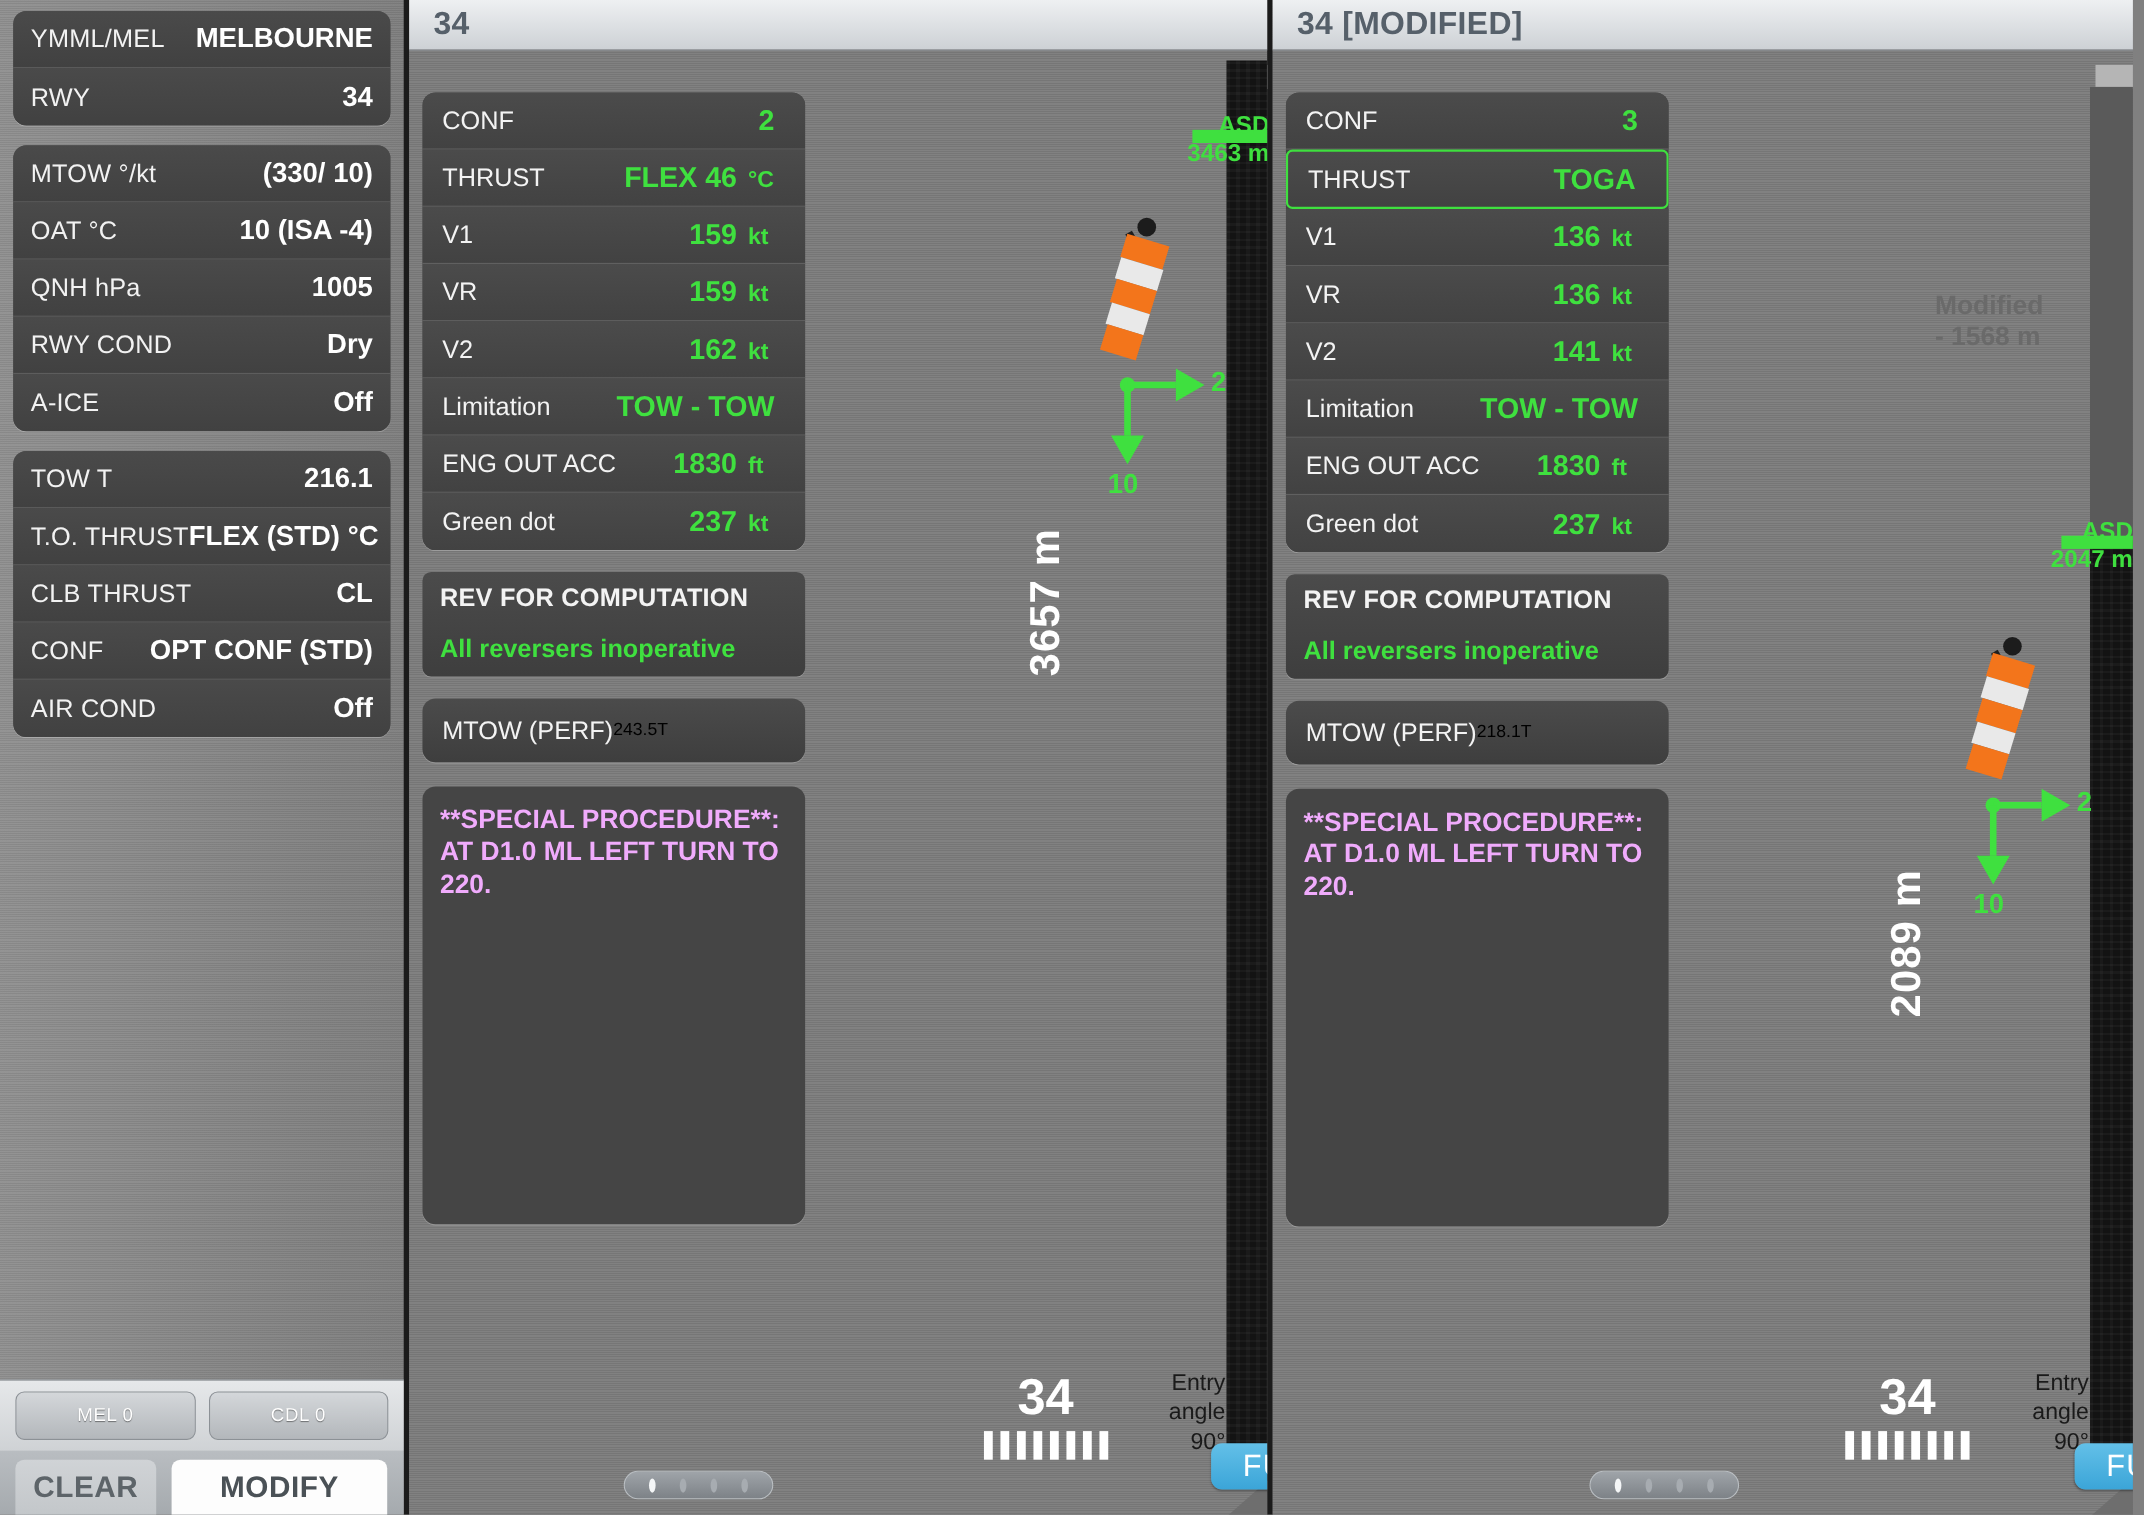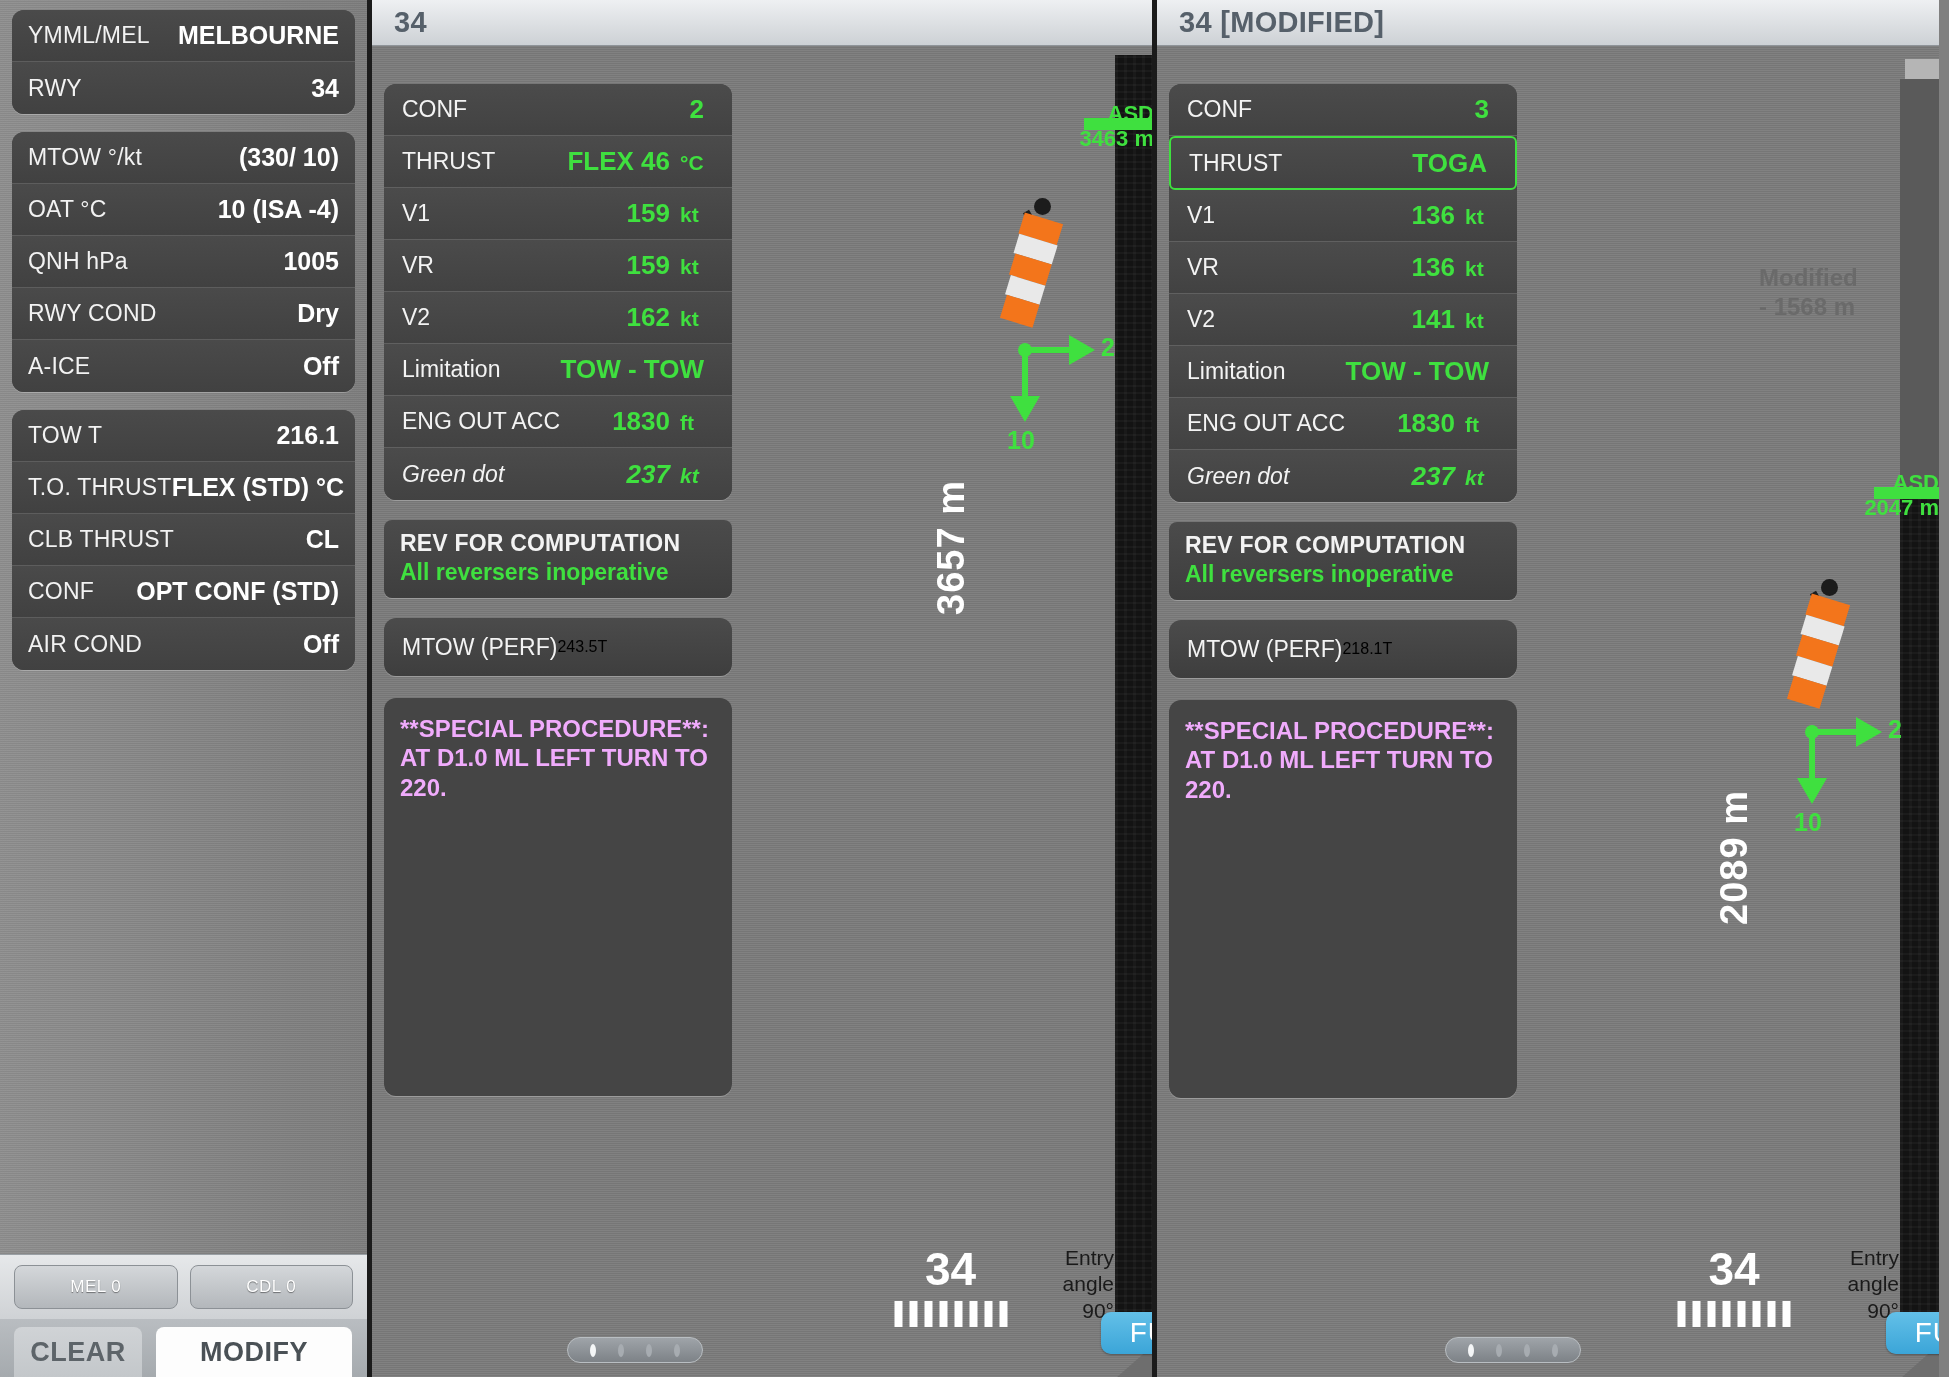--- a/index.html
+++ b/index.html
@@ -124,40 +124,40 @@
     background:#454545;
     box-shadow: 0 1px 0 rgba(255,255,255,0.22);
     margin-bottom: 20px; }
   .prow {
     display: flex; align-items: center; justify-content: space-between;
     height: 52px; padding: 0 18px;
     border-bottom: 1px solid #606060;
     background: linear-gradient(180deg,#4b4b4b 0%, #424242 100%);
     position: relative;
   }
-  .prow:last-child { border-bottom: none; font-style: italic; }
+  .prow:last-child { border-bottom: none; }
   .prow .lbl { color:#f3f3f3; font-size:23px; }
   .prow .rt { display:flex; align-items:baseline; gap: 10px; }
   .prow .num { color:#3fe03f; font-size:26px; font-weight:700; text-align:right; }
   .prow .unit { color:#3fe03f; font-size:21px; font-weight:700; min-width: 34px; text-align:left;}
   .prow .unit.none { min-width: 0; }
   .prow.highlight {
     border: 2px solid #3fe03f; border-radius: 6px;
     height: 54px;
   }
   .prow.highlight + .prow { border-top: none; }
 
   .rev-card {
     width: 348px; border-radius: 8px; padding: 10px 16px 12px 16px;
     background: linear-gradient(180deg,#4b4b4b 0%, #3e3e3e 100%);
     box-shadow: 0 1px 0 rgba(255,255,255,0.22);
     margin-bottom: 20px;
   }
   .rev-t1 { color:#f3f3f3; font-size:23px; font-weight:700; letter-spacing:.2px;}
-  .rev-t2 { color:#3fe03f; font-size:23px; font-weight:700; margin-top:2px;}
+  .rev-t2 { color:#3fe03f; font-size:23px; font-weight:700; margin-top:19px;}
 
   .mtow-card {
     width: 348px; border-radius: 12px; height: 58px;
     display:flex; align-items:center; 
     padding: 0 18px;
     background: linear-gradient(180deg,#4b4b4b 0%, #3e3e3e 100%);
     box-shadow: 0 1px 0 rgba(255,255,255,0.22);
     margin-bottom: 22px;
   }
   .mtow-card .lbl { color:#f3f3f3; font-size:23px; }

